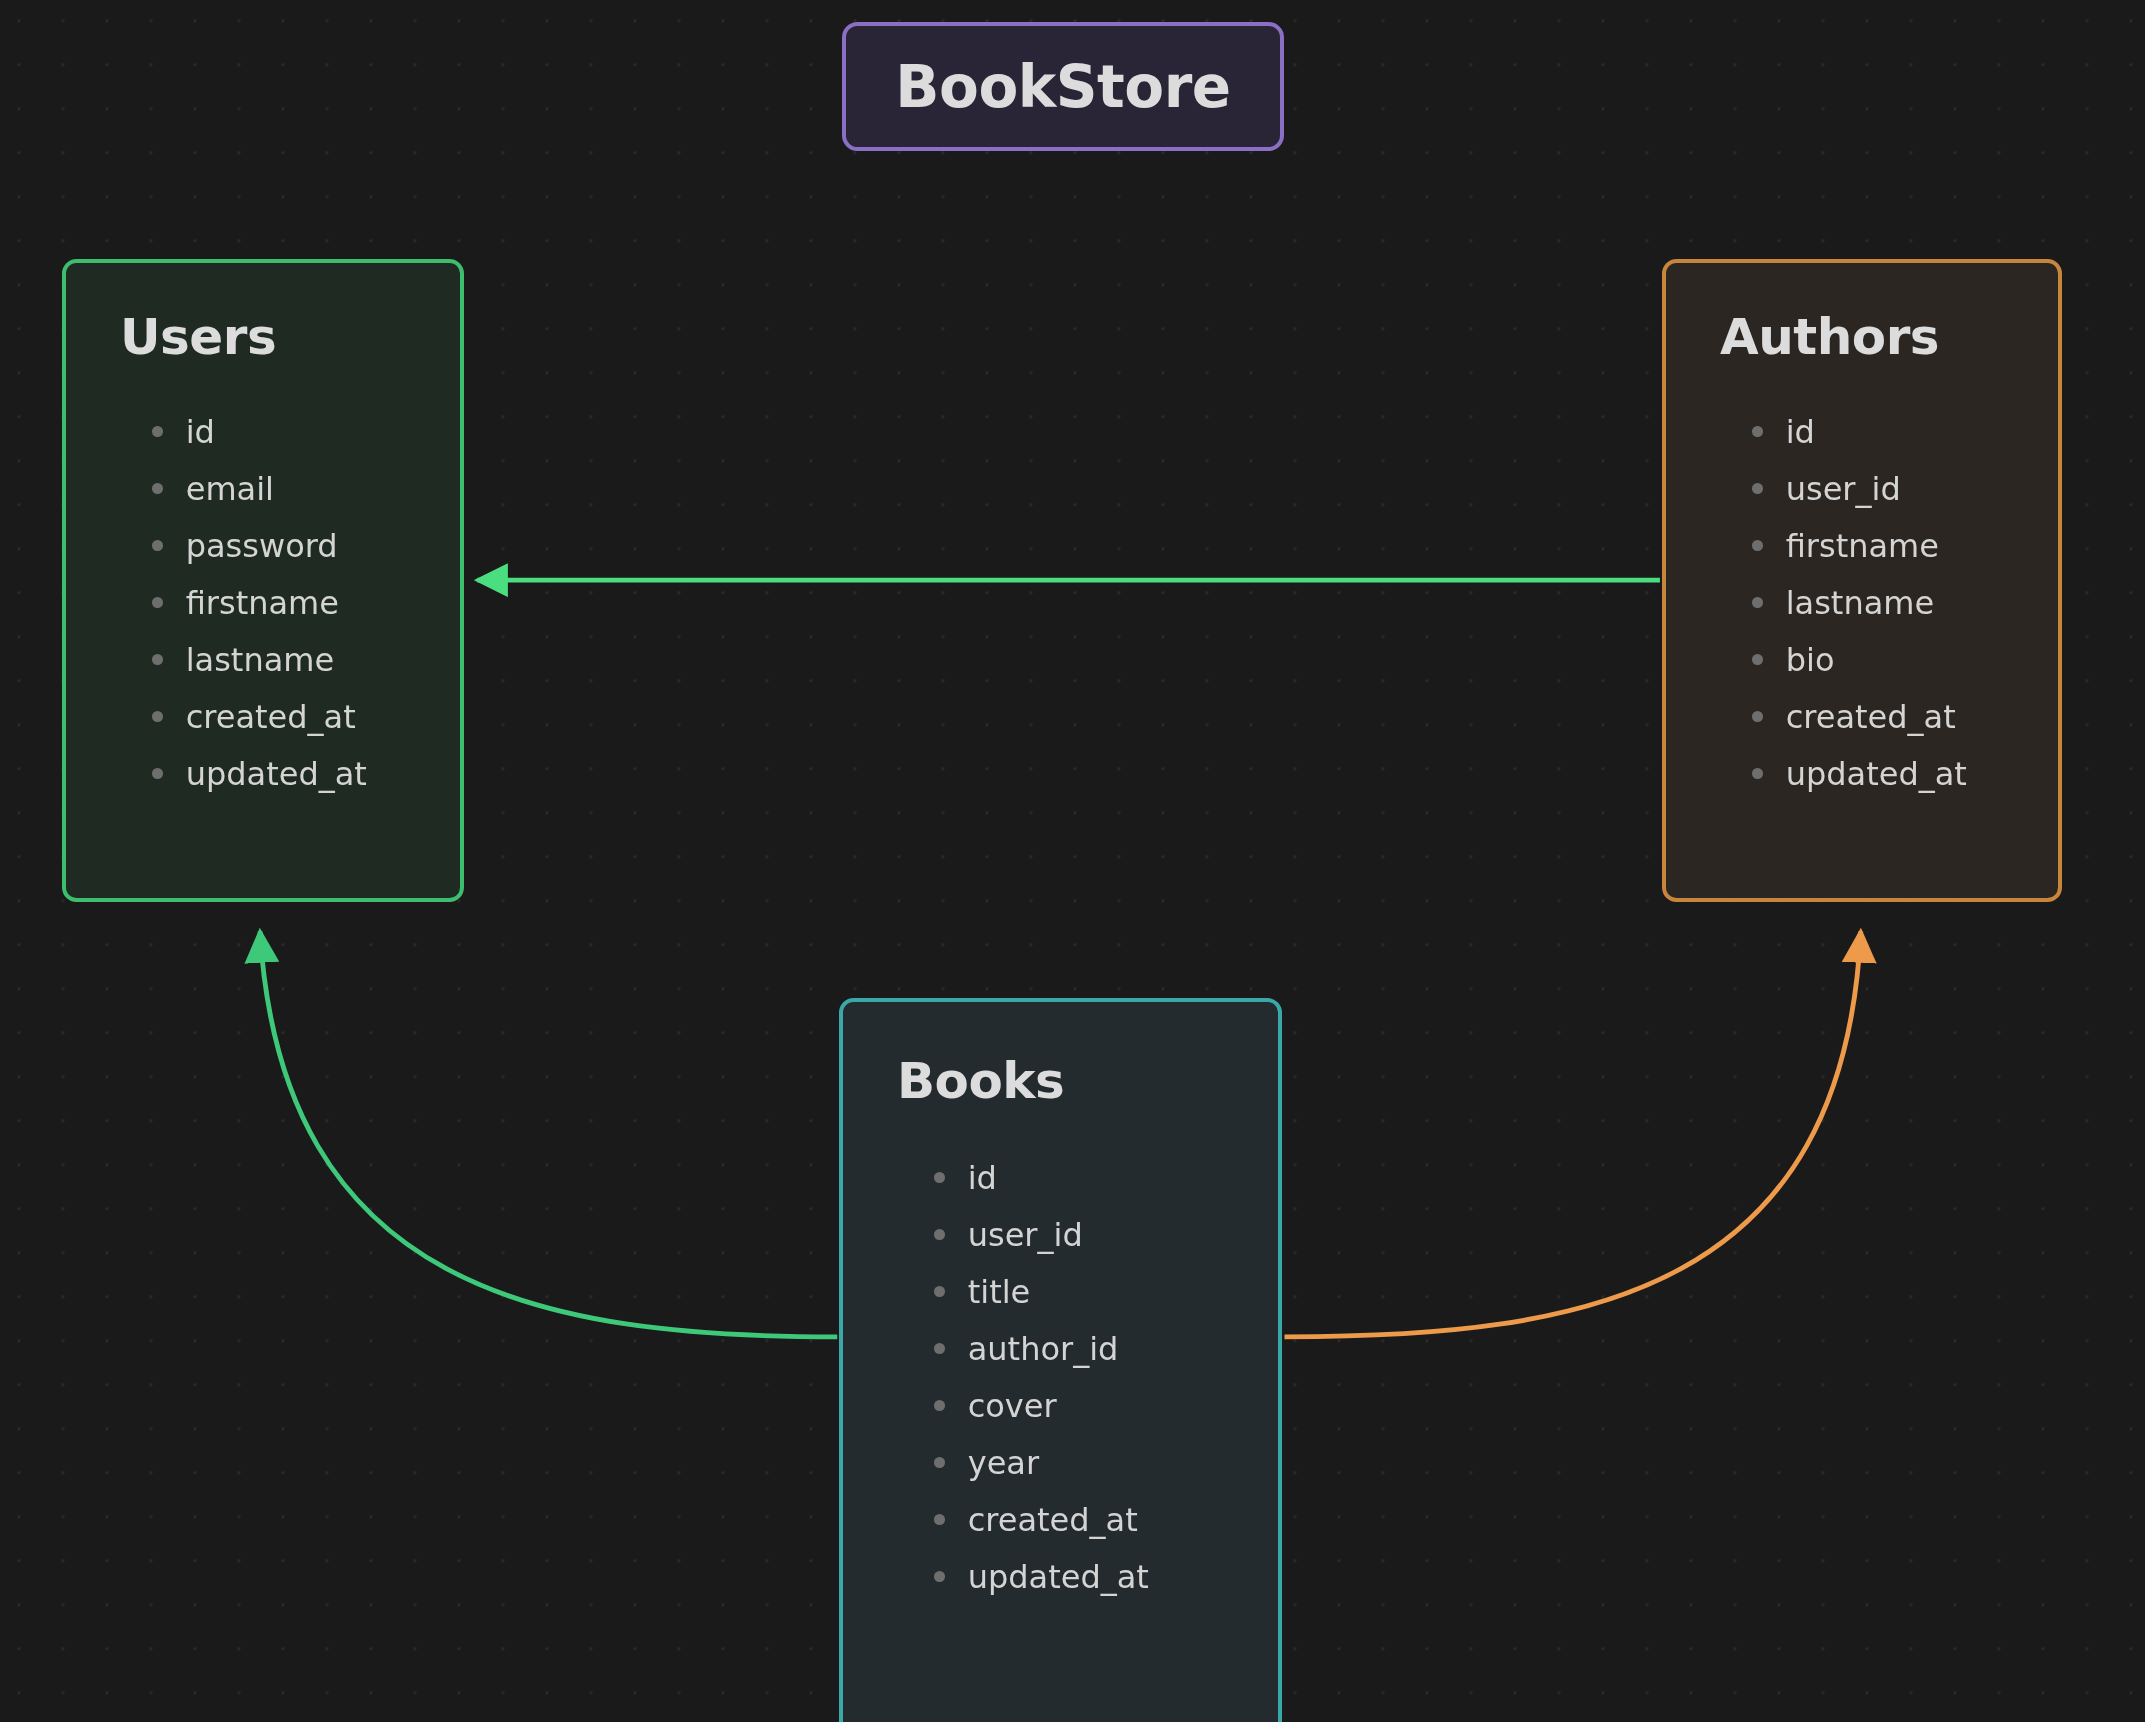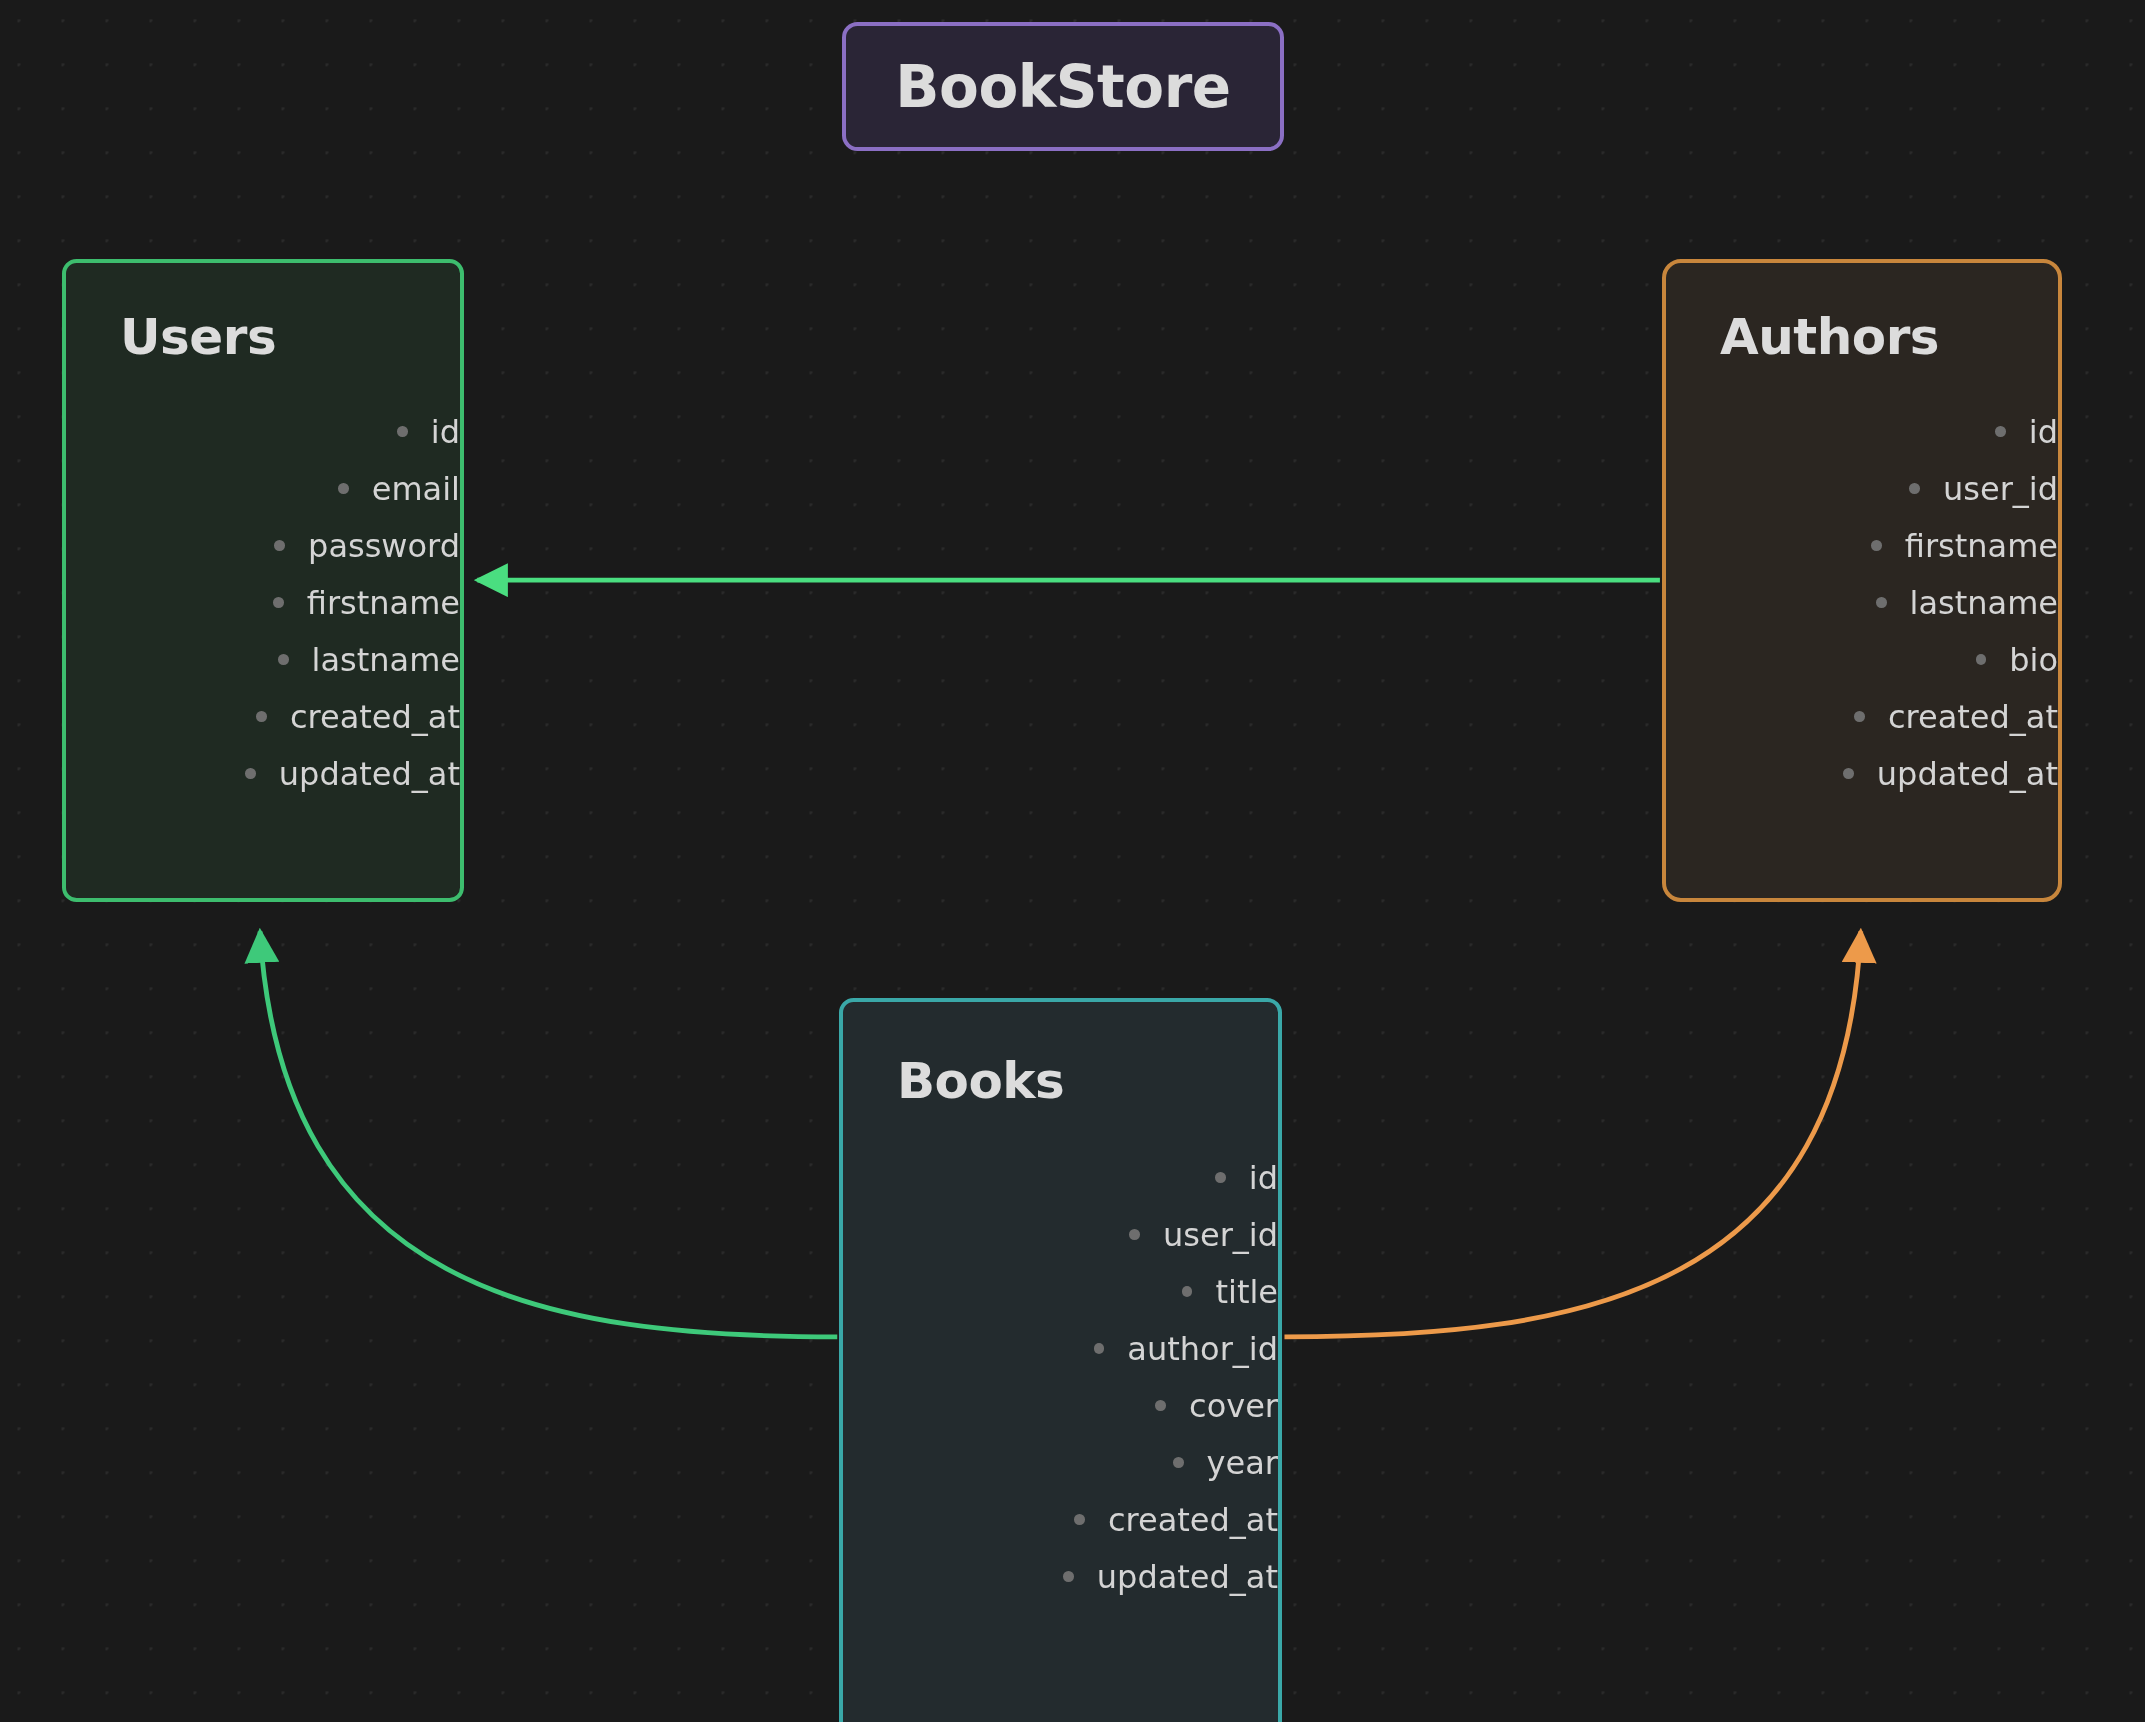--- a/index.html
+++ b/index.html
@@ -75,21 +75,20 @@
   .field-list {
     list-style: none;
     margin: 0;
     padding: 0;
   }
 
   .field-item {
     display: flex;
     align-items: center;
     height: 57px;
-    justify-content: flex-end;
   }
 
   .field-bullet {
     width: 10.7px;
     height: 10.7px;
     border-radius: 50%;
     background: #6e6e6e;
     flex: 0 0 auto;
   }
 
@@ -114,21 +113,20 @@
   #entity-users .field-bullet { margin-right: 23px; }
 
   
   #entity-authors {
     left: 1662px;
     top: 259px;
     width: 400px;
     height: 643px;
     border-color: #c8863c;
     background: #2b2621;
-    border-radius: 19px;
   }
   #entity-authors .entity-title { margin: 49px 0 0 54px; }
   #entity-authors .field-list { margin: 41px 0 0 86px; }
   #entity-authors .field-bullet { margin-right: 23px; }
 
   
   #entity-books {
     left: 839px;
     top: 998px;
     width: 443px;

